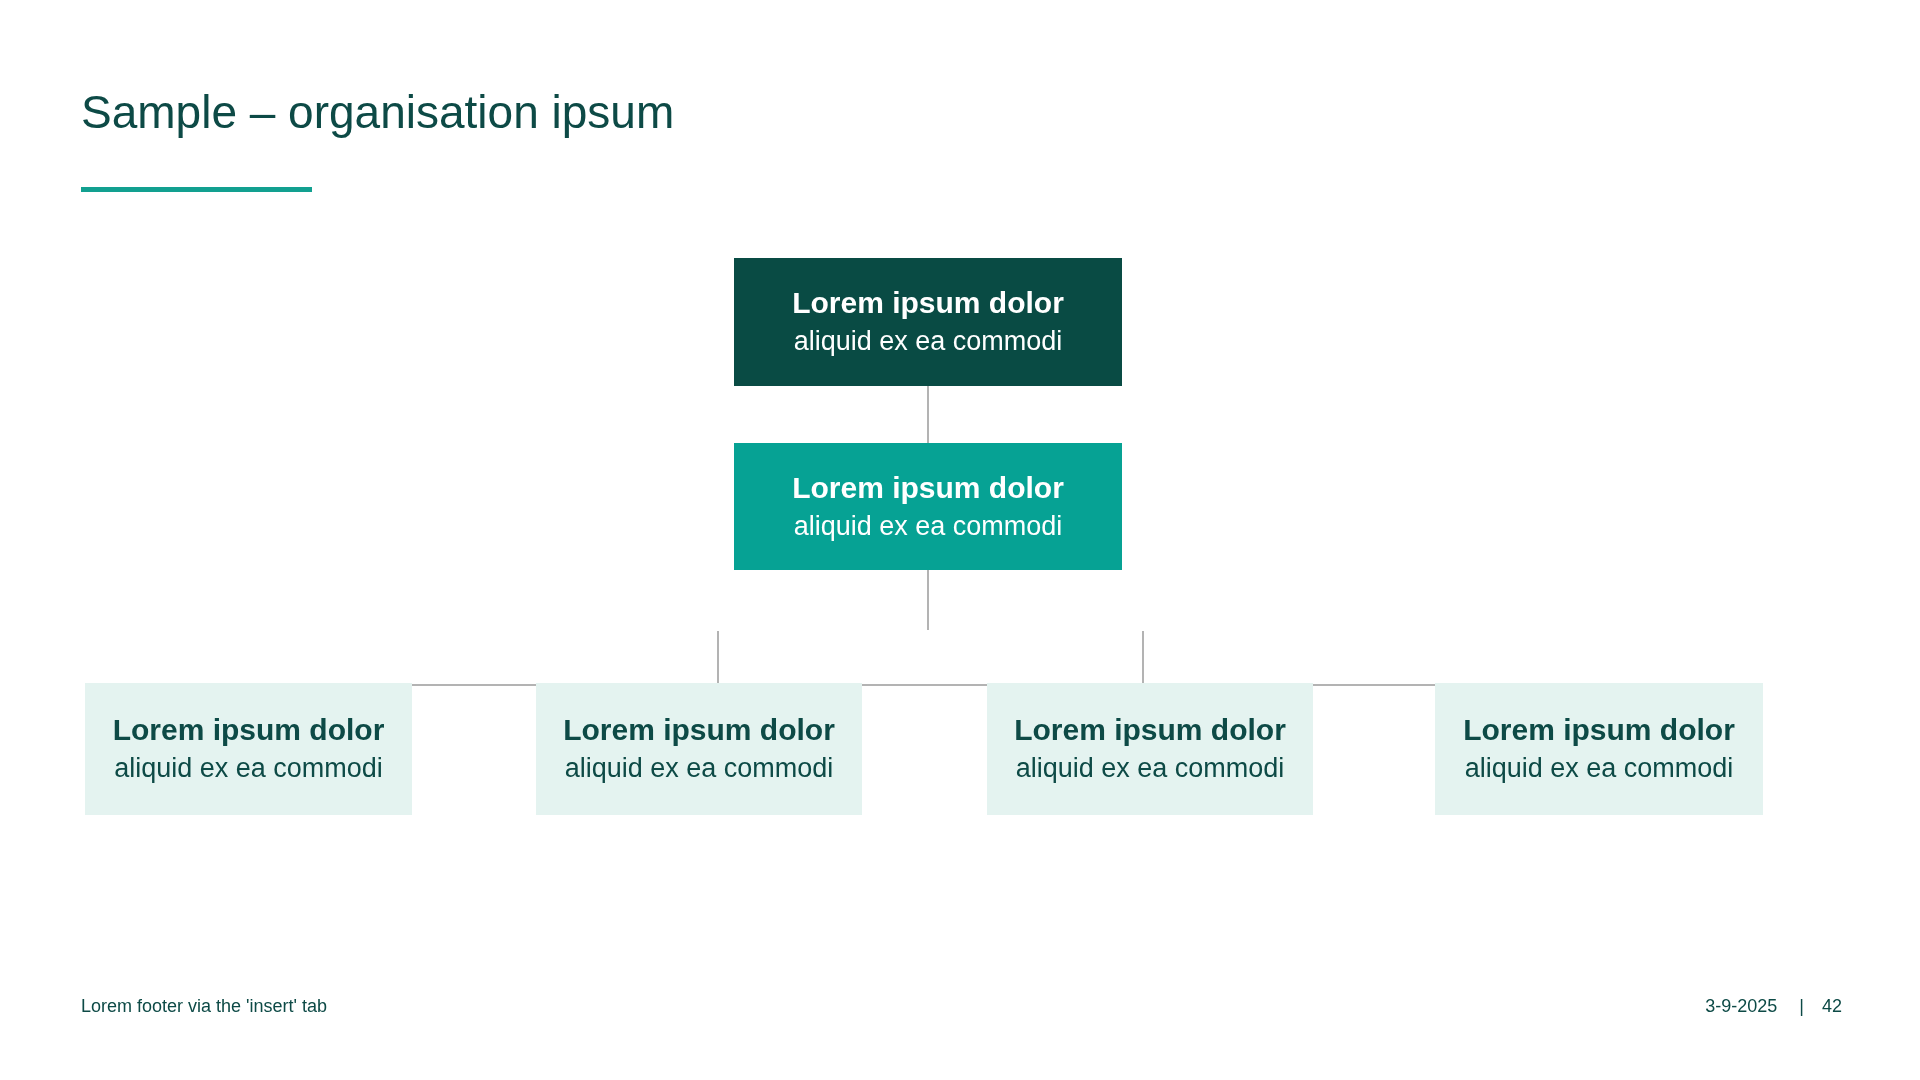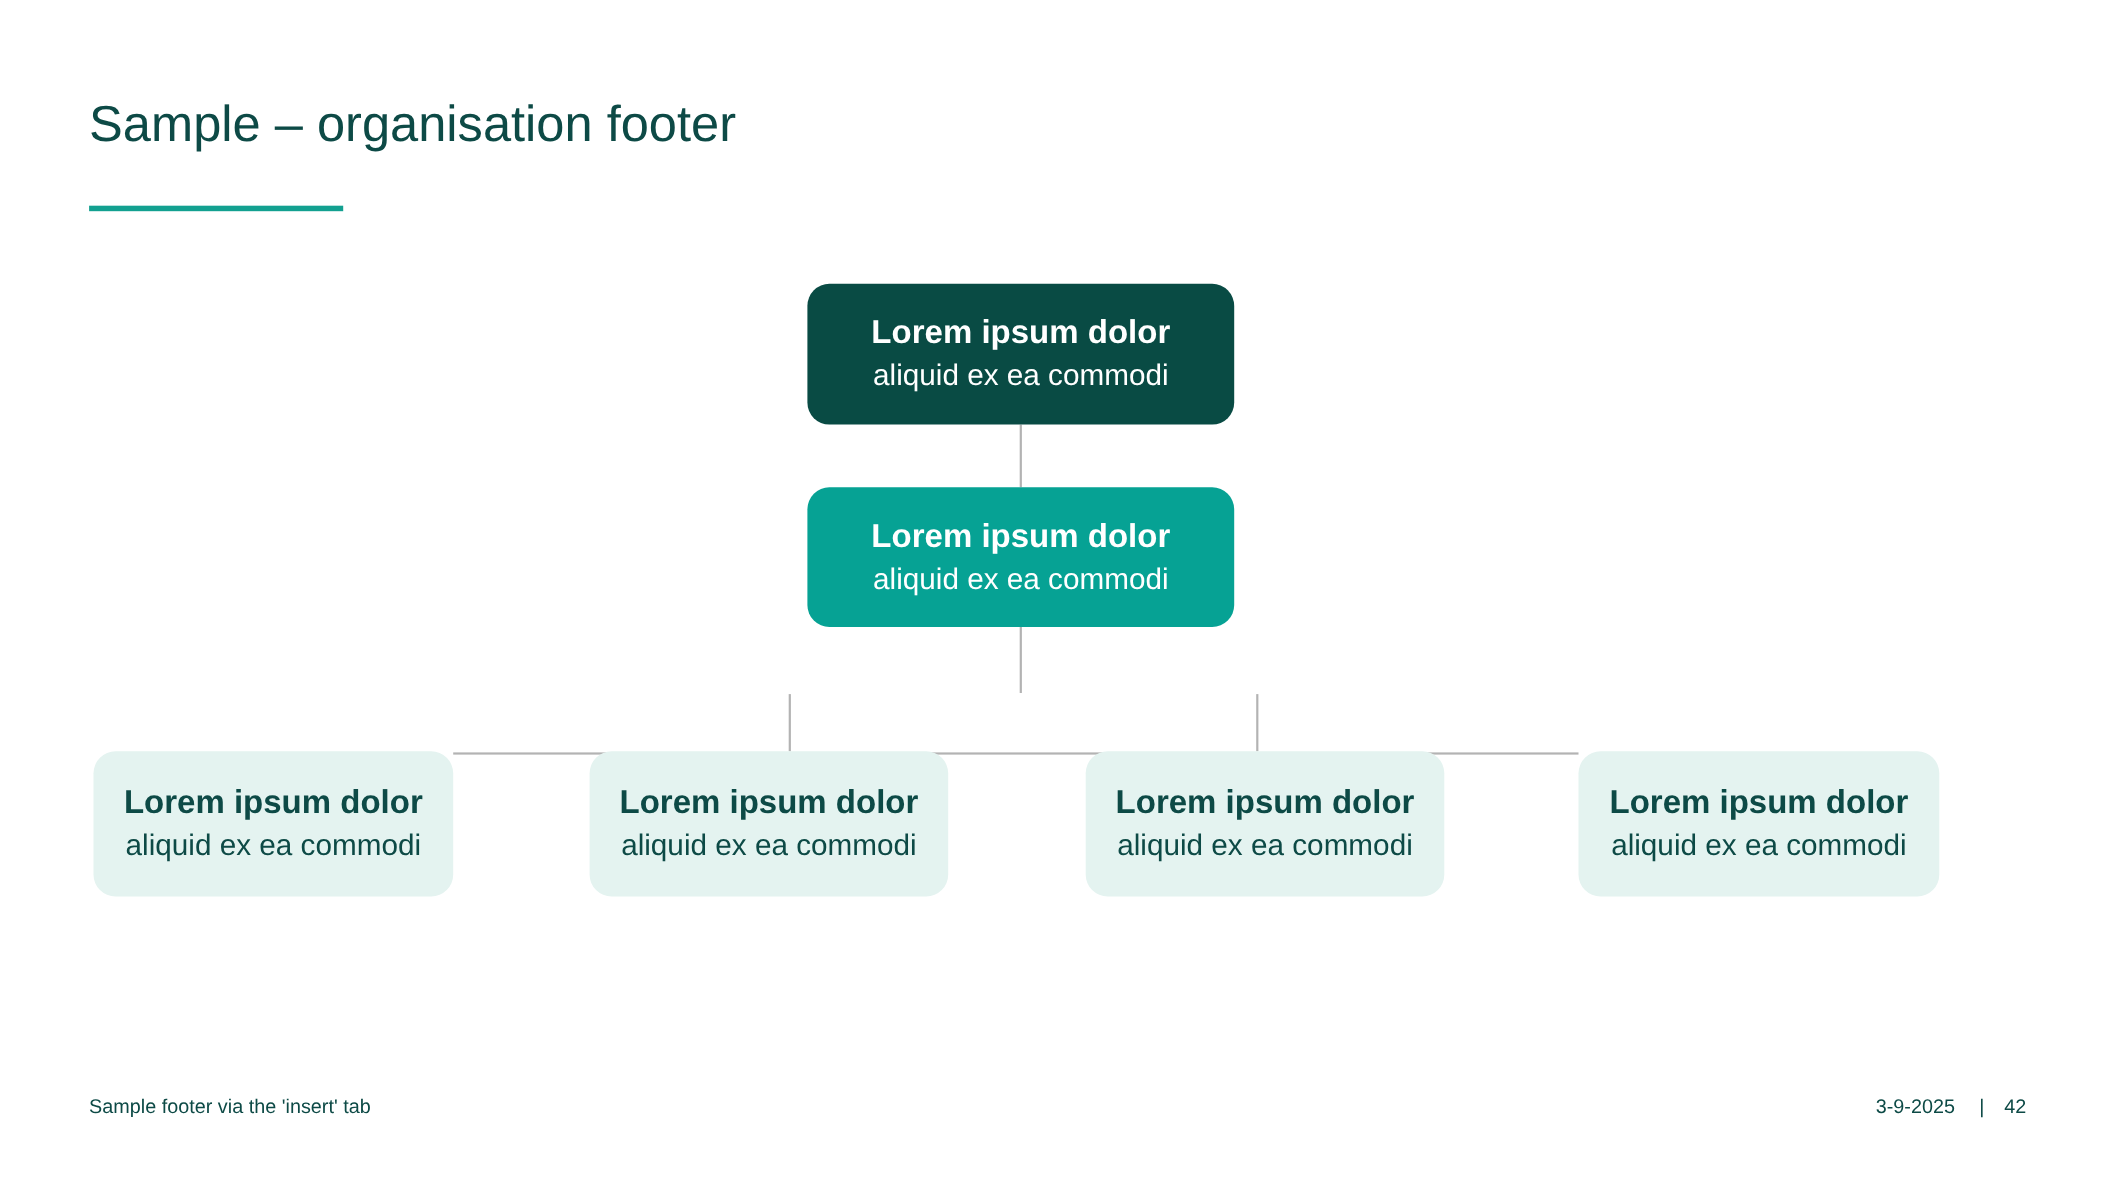--- a/index.html
+++ b/index.html
@@ -39,21 +39,20 @@
     background: var(--underline-teal);
   }
   .node {
     position: absolute;
     display: flex;
     flex-direction: column;
     justify-content: center;
     align-items: center;
     text-align: left;
     z-index: 2;
-    border-radius: 20px;
   }
   .node .node-title {
     font-size: 30px;
     font-weight: 700;
     line-height: 38px;
     white-space: nowrap;
   }
   .node .node-subtitle {
     font-size: 27px;
     font-weight: 400;
@@ -116,21 +115,21 @@
     white-space: nowrap;
   }
   .footer-right .footer-date { margin-right: 22px; }
   .footer-right .footer-sep  { margin-right: 18px; }
 </style>
 </head>
 <body>
 
 <div class="slide">
 
-  <h1 class="slide-title">Sample – organisation footer</h1>
+  <h1 class="slide-title">Sample – organisation ipsum</h1>
 
   <div class="title-underline"></div>
 
   <div class="connector conn-v conn-root-manager"></div>
   <div class="connector conn-v conn-manager-drop"></div>
   <div class="connector conn-v conn-stub-left"></div>
   <div class="connector conn-v conn-stub-right"></div>
   <div class="connector conn-h-rail"></div>
 
   <div class="node node-root">
@@ -156,21 +155,21 @@
   <div class="node node-leaf node-leaf-3">
     <div class="node-title">Lorem ipsum dolor</div>
     <div class="node-subtitle">aliquid ex ea commodi</div>
   </div>
 
   <div class="node node-leaf node-leaf-4">
     <div class="node-title">Lorem ipsum dolor</div>
     <div class="node-subtitle">aliquid ex ea commodi</div>
   </div>
 
-  <div class="footer-left">Sample footer via the 'insert' tab</div>
+  <div class="footer-left">Lorem footer via the 'insert' tab</div>
 
   <div class="footer-right">
     <span class="footer-date">3-9-2025</span>
     <span class="footer-sep">|</span>
     <span class="footer-page">42</span>
   </div>
 
 </div>
 
 </body></html>

